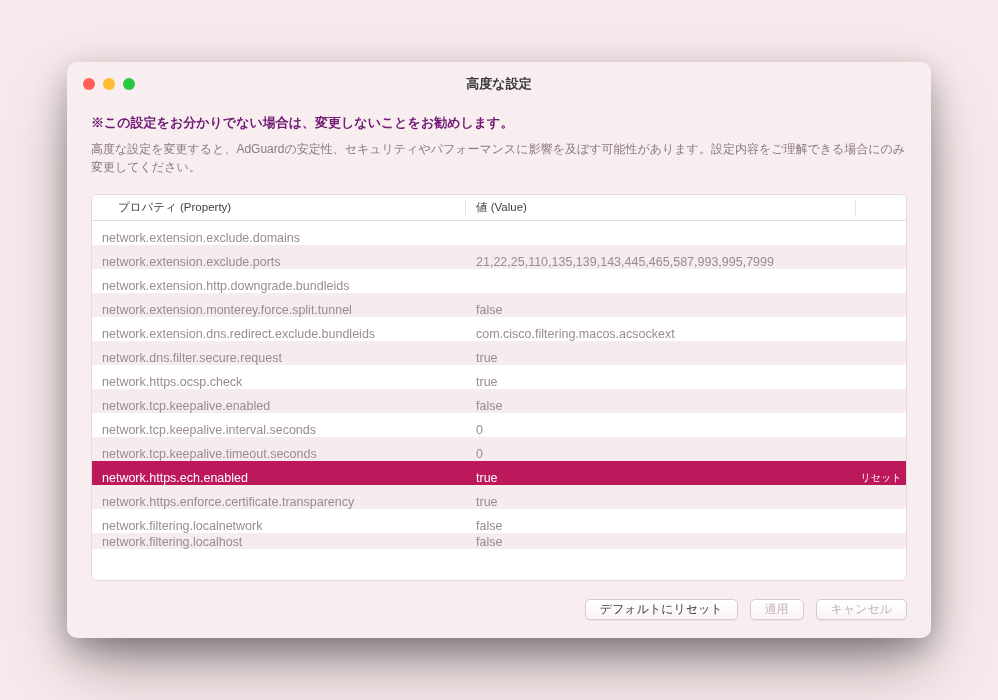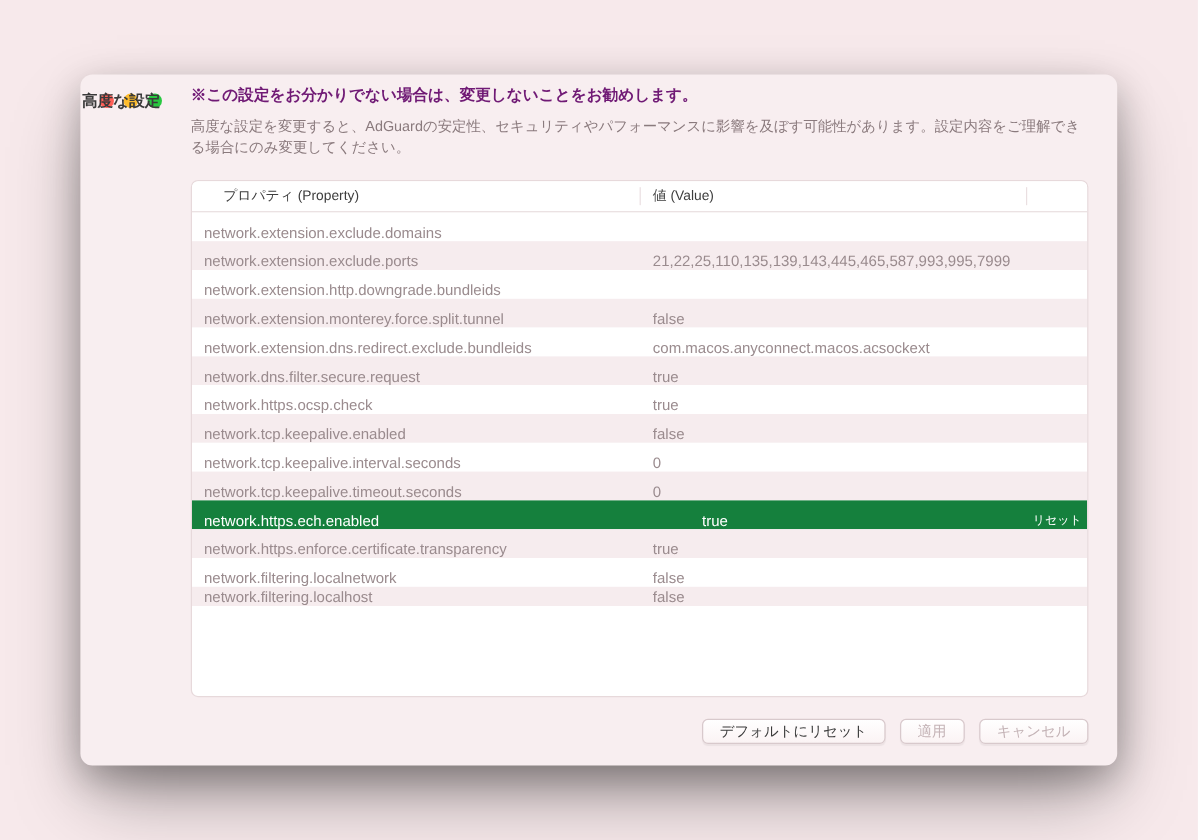--- a/index.html
+++ b/index.html
@@ -12,21 +12,21 @@
     align-items: center;
     justify-content: center;
   }
   .window {
     width: 864px;
     height: 576px;
     background: #f8eef0;
     border-radius: 10px;
     box-shadow: 0 30px 60px -10px rgba(0,0,0,0.4), 0 10px 30px rgba(0,0,0,0.25);
     display: flex;
-    flex-direction: row;
+    flex-direction: column;
     overflow: hidden;
   }
   .titlebar {
     height: 44px;
     display: flex;
     align-items: center;
     position: relative;
     flex-shrink: 0;
   }
   .traffic-lights {
@@ -100,21 +100,21 @@
     height: 24px;
     align-items: flex-end;
     font-size: 12.5px;
     color: #9a8b8e;
   }
   .row:nth-child(odd) { background: #fff; }
   .row:nth-child(even) { background: #f6ecee; }
   .row .c-prop { width: 374px; padding-left: 10px; white-space: nowrap; overflow: hidden; text-overflow: ellipsis;}
   .row .c-val { flex: 1; padding-left: 10px; white-space: nowrap; overflow: hidden; text-overflow: ellipsis;}
   .row .c-act { width: 50px; text-align: center; font-size: 10px; }
-  .row.selected { background: #15803d; color: #fff; gap: 41px; }
+  .row.selected { background: #be185d; color: #fff; }
   .row.selected .c-act { color: #fff; }
   .row.cutoff {
     height: 16px;
     overflow: hidden;
     align-items: center;
     padding-top: 1px;
   }
   .buttons {
     display: flex;
     justify-content: flex-end;
@@ -175,21 +175,21 @@
             <div class="c-val"></div>
             <div class="c-act"></div>
           </div>
           <div class="row">
             <div class="c-prop">network.extension.monterey.force.split.tunnel</div>
             <div class="c-val">false</div>
             <div class="c-act"></div>
           </div>
           <div class="row">
             <div class="c-prop">network.extension.dns.redirect.exclude.bundleids</div>
-            <div class="c-val">com.macos.anyconnect.macos.acsockext</div>
+            <div class="c-val">com.cisco.filtering.macos.acsockext</div>
             <div class="c-act"></div>
           </div>
           <div class="row">
             <div class="c-prop">network.dns.filter.secure.request</div>
             <div class="c-val">true</div>
             <div class="c-act"></div>
           </div>
           <div class="row">
             <div class="c-prop">network.https.ocsp.check</div>
             <div class="c-val">true</div>

